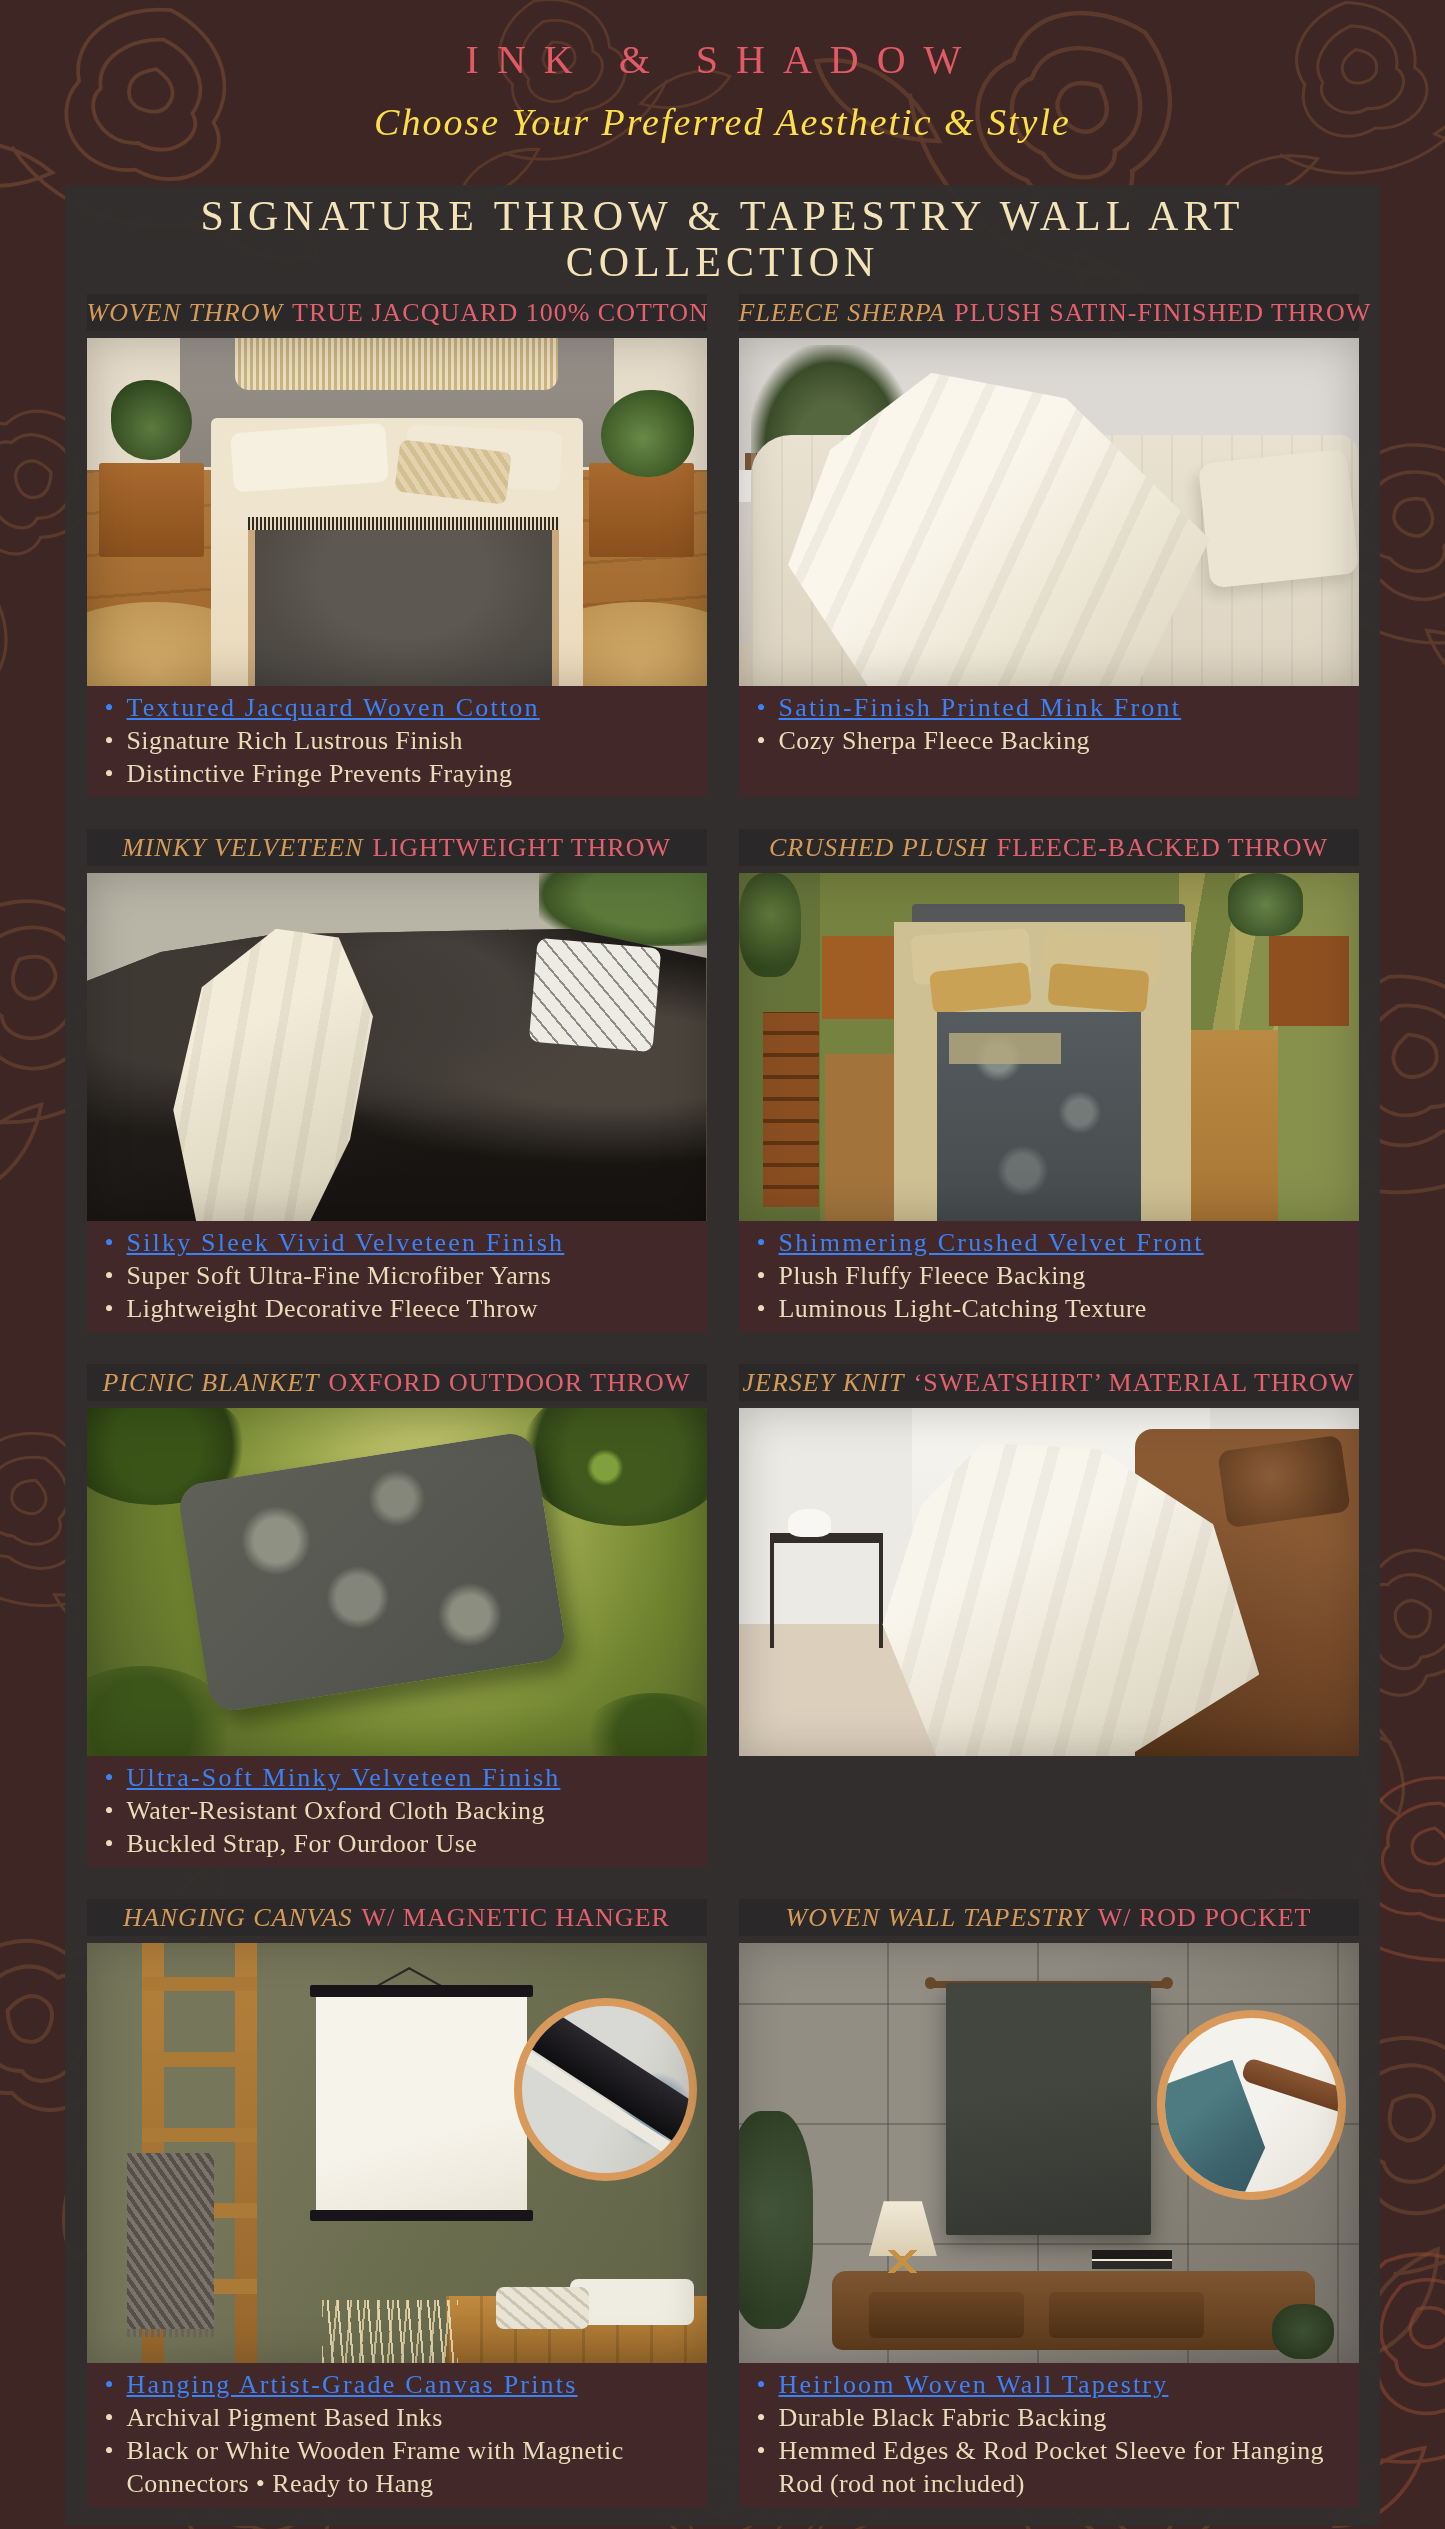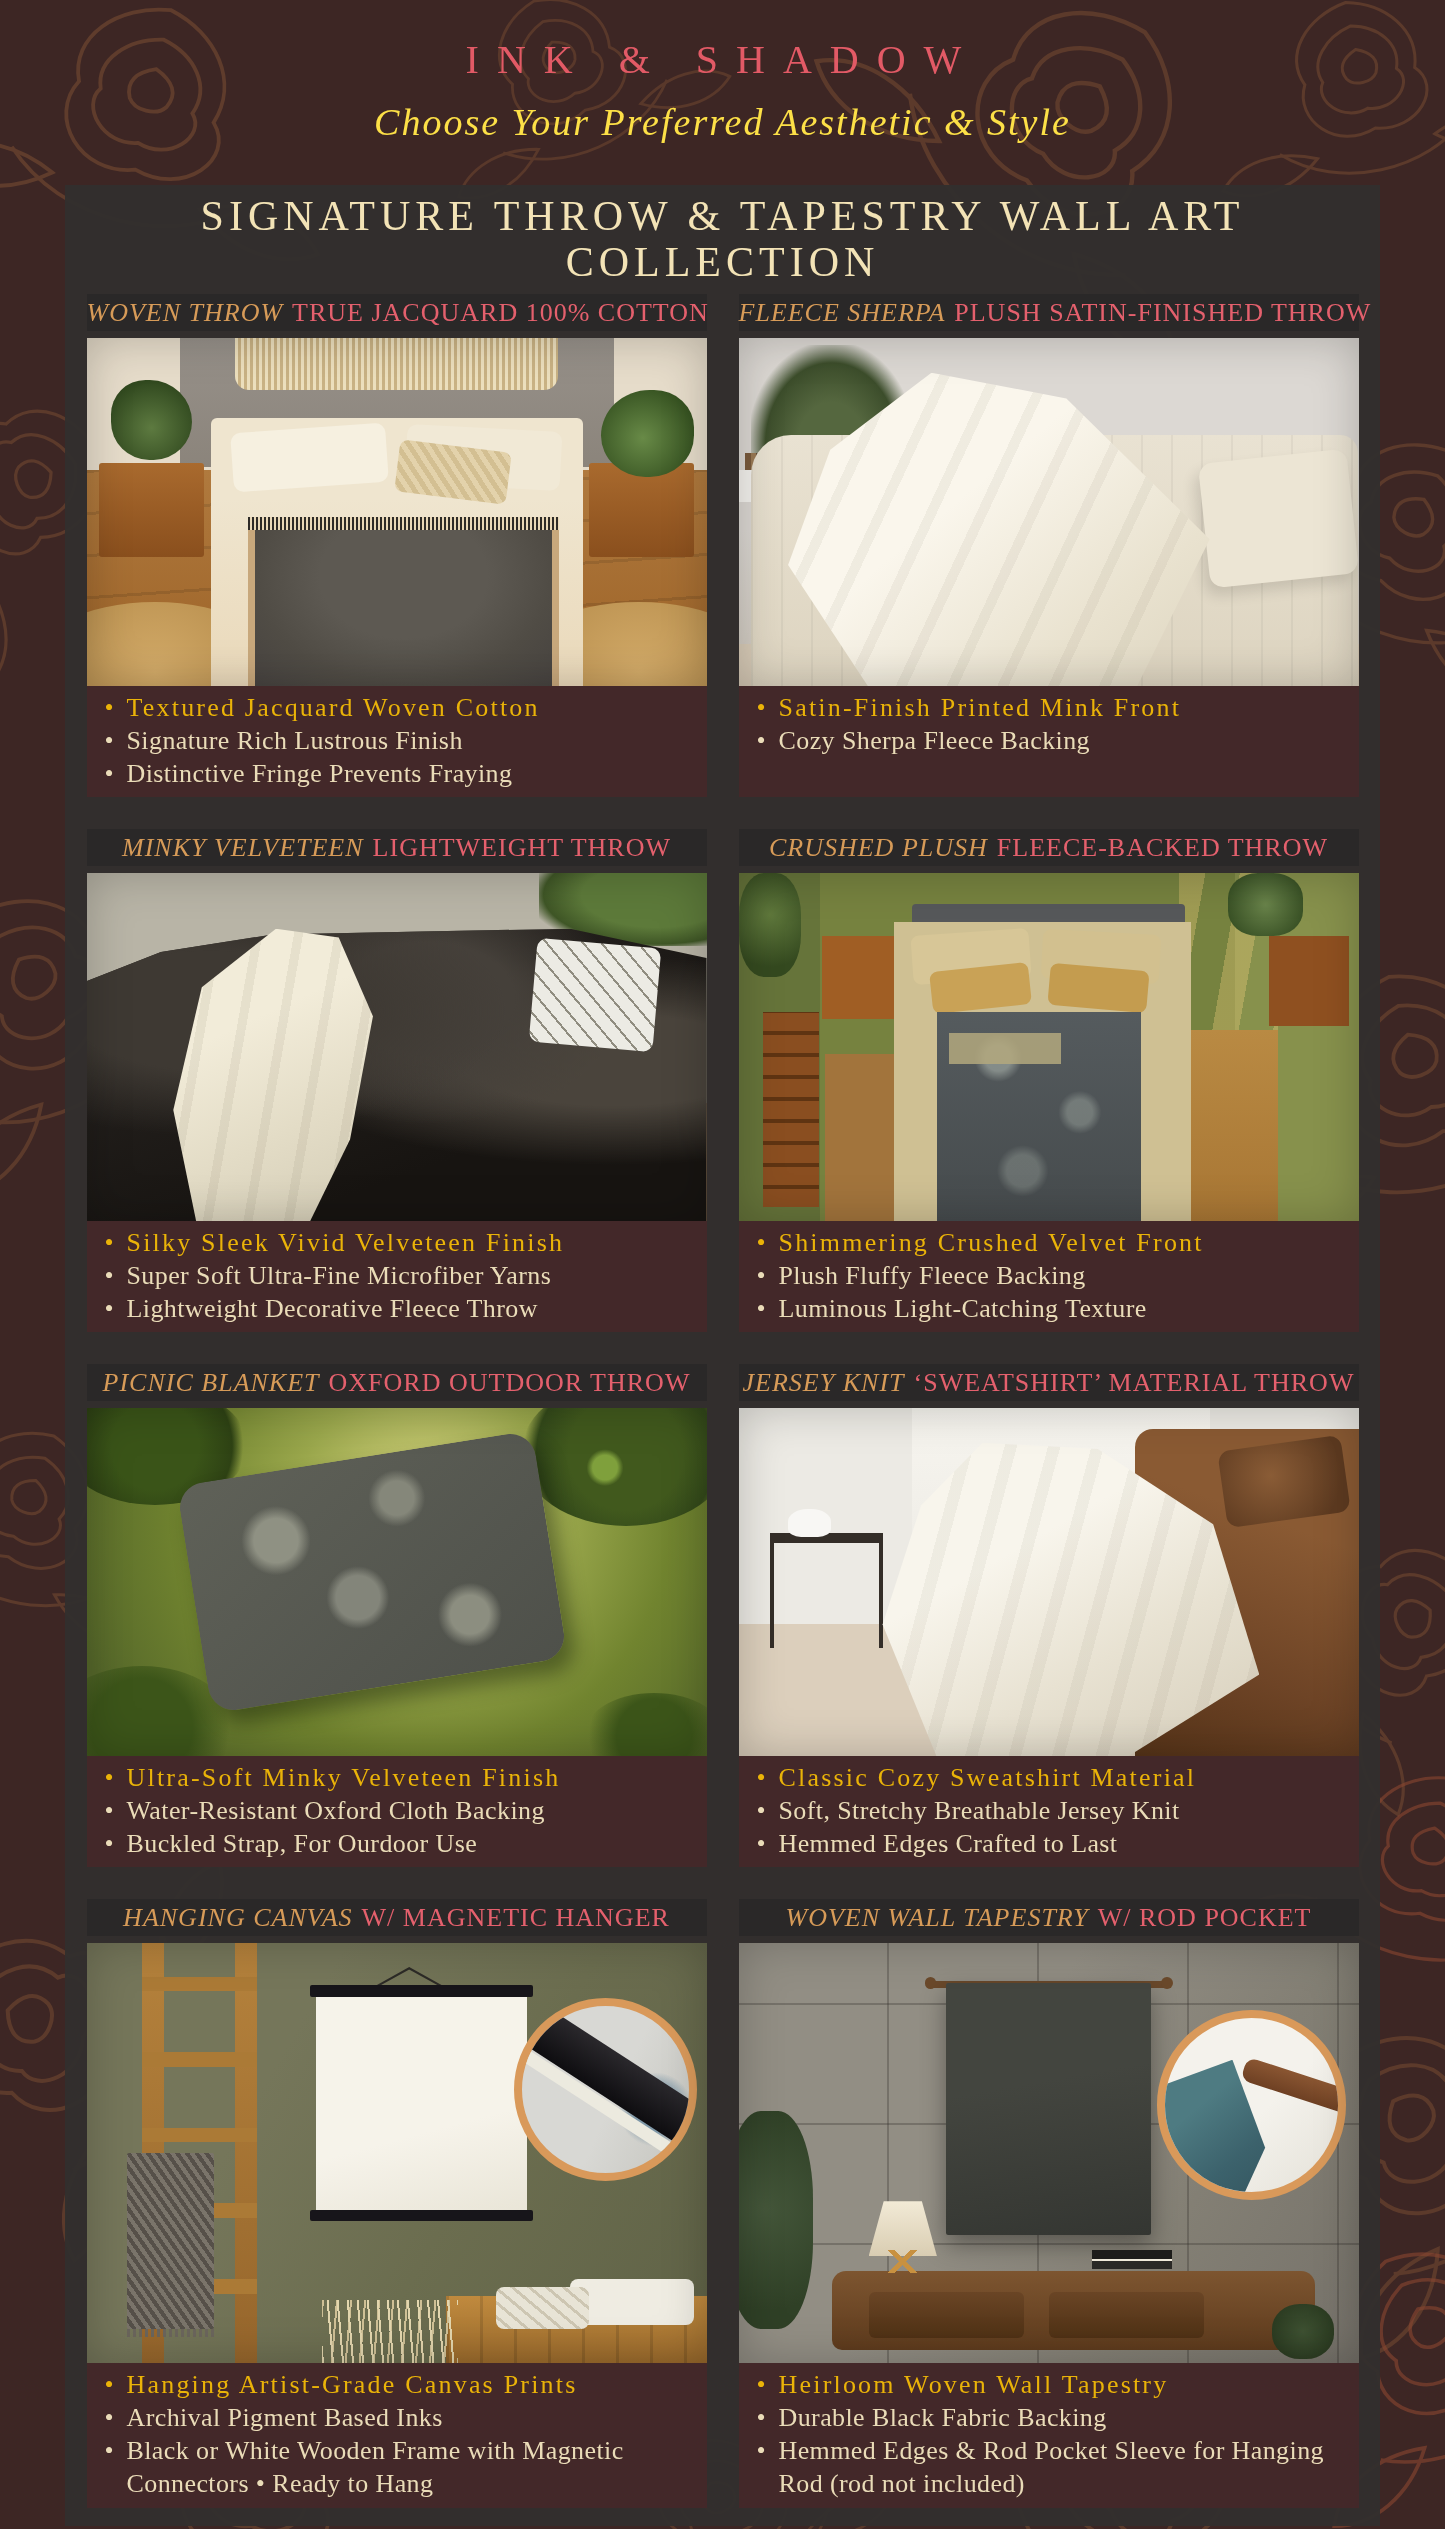--- a/index.html
+++ b/index.html
@@ -20,21 +20,21 @@
   .t-style{font-style:italic;color:#d79b58;letter-spacing:1px;margin-right:9px;}
   .t-name{color:#e4606d;letter-spacing:1px;}
   .photo{position:relative;width:100%;height:348px;overflow:hidden;background:#777;}
   .photo.tall{height:420px;}
   .photo::after{content:"";position:absolute;inset:0;box-shadow:inset 0 0 46px rgba(0,0,0,.22);pointer-events:none;}
   .photo *{position:absolute;}
   .features{margin:0;padding:5px 10px 0 10px;list-style:none;background:#432829;height:106px;overflow:hidden;}
   .features.tall{height:140px;}
   .features li{position:relative;padding-left:30px;font-size:26px;line-height:33px;color:#eadcb8;letter-spacing:.4px;}
   .features li::before{content:"\2022";position:absolute;left:8px;}
-  .features li:first-child{color:#eab308;letter-spacing:2.2px;}
+  .features li:first-child{color:#3b82f6;letter-spacing:2.2px;text-decoration:underline;}
   .ftr{position:relative;z-index:2;text-align:center;margin-top:22px;font-size:31px;
        letter-spacing:14px;color:#d05a68;}
 
   
   .scene1{background:linear-gradient(#e6dcca 0 38%,#b07a3e 38%,#9c6227 100%);}
   .s1-headwall{left:15%;top:0;width:70%;height:37%;background:linear-gradient(#97918a,#8b847b);}
   .s1-macrame{left:24%;top:0;width:52%;height:15%;border-radius:0 0 14px 14px;
     background:repeating-linear-gradient(90deg,#ecdfbd 0 3px,#c9b284 3px 6px);}
   .s1-plant-l{left:4%;top:12%;width:13%;height:23%;border-radius:45% 55% 50% 50%;
     background:radial-gradient(circle at 50% 60%,#5d7a40,#31491f 75%);}
@@ -391,25 +391,20 @@
           <span class="t-style">JERSEY KNIT</span><span class="t-name">‘SWEATSHIRT’ MATERIAL THROW</span>
         </div>
         <div class="photo scene6">
           <div class="s6-light"></div>
           <div class="s6-table"></div>
           <div class="s6-kettle"></div>
           <div class="s6-couch"></div>
           <div class="s6-pillow"></div>
           <div class="s6-blanket"></div>
         </div>
-        <ul class="features">
-          <li>Classic Cozy Sweatshirt Material</li>
-          <li>Soft, Stretchy Breathable Jersey Knit</li>
-          <li>Hemmed Edges Crafted to Last</li>
-        </ul>
       </article>
 
       <article class="card">
         <div class="card-title">
           <span class="t-style">HANGING CANVAS</span><span class="t-name">W/ MAGNETIC HANGER</span>
         </div>
         <div class="photo tall scene7">
           <div class="s7-rail1"></div>
           <div class="s7-rail2"></div>
           <div class="s7-rung s7-r1"></div>

